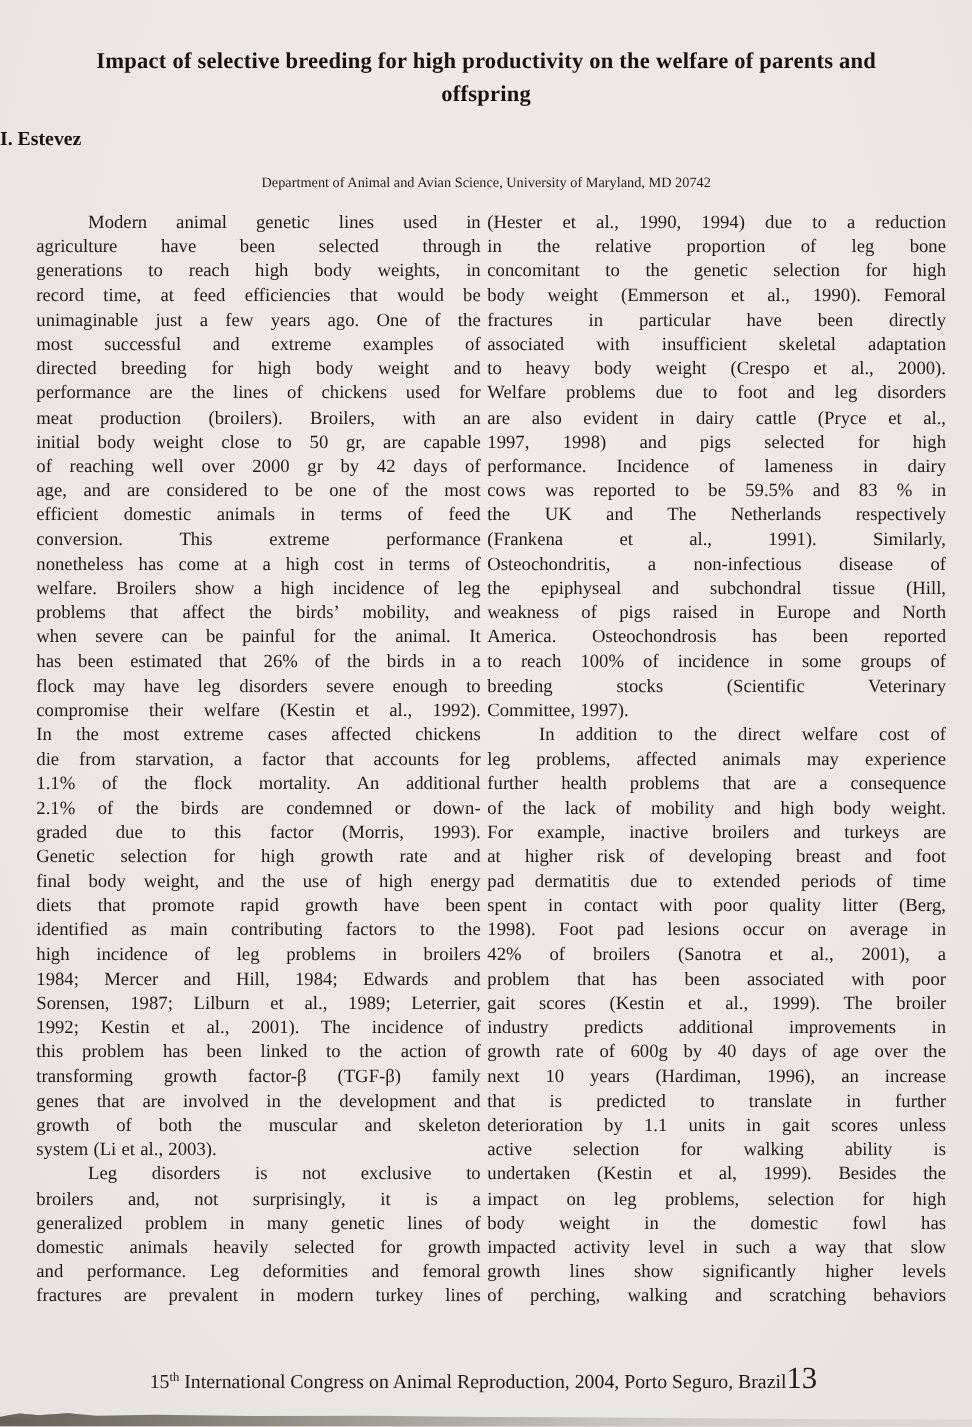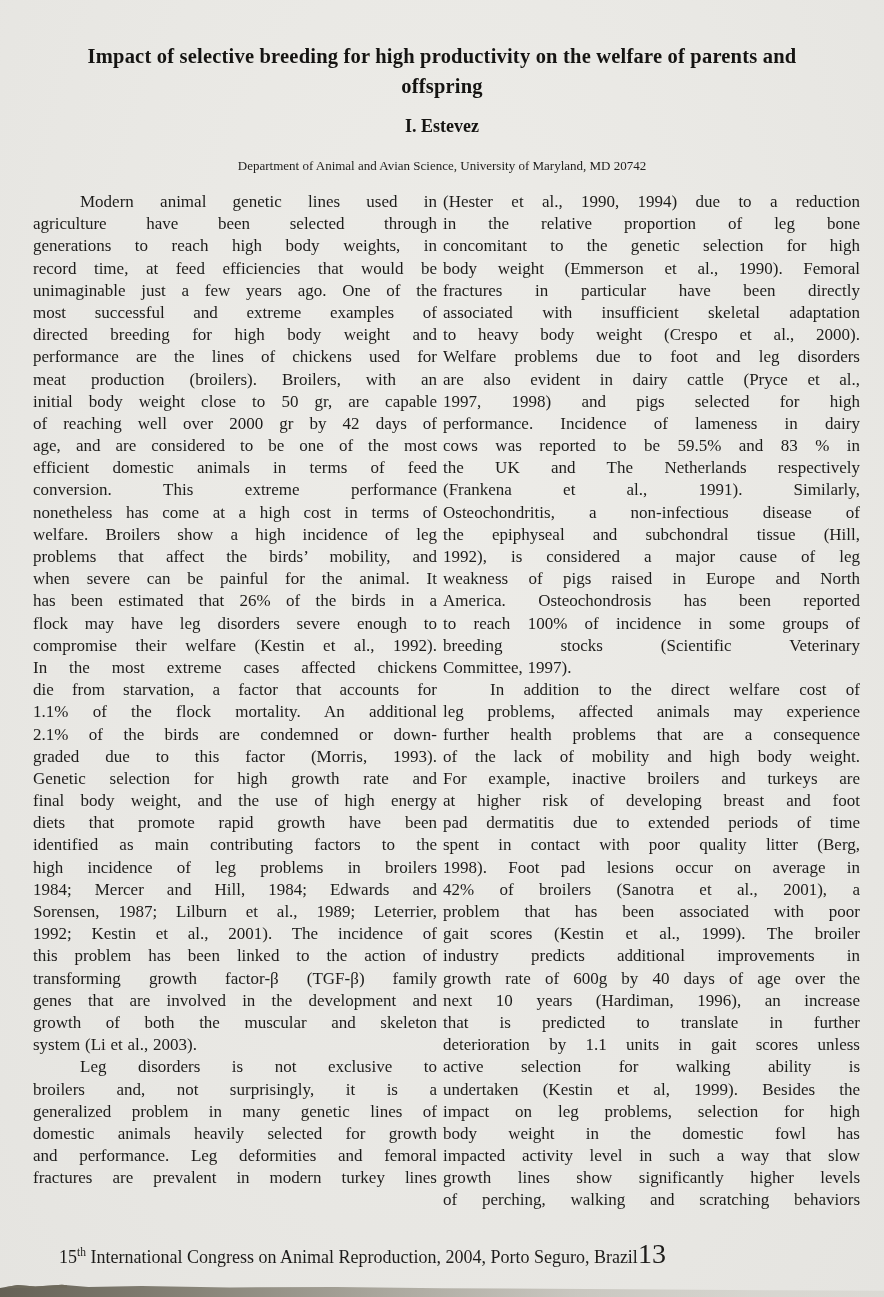--- a/index.html
+++ b/index.html
@@ -16,21 +16,20 @@
   .title-block { padding-top: 41px; }
   .title-line {
     text-align: center;
     font-weight: bold;
     font-size: 20.5px;
     line-height: 30px;
     letter-spacing: 0.2px;
     color: #151412;
   }
   .author {
-    text-align: center;
     font-weight: bold;
     font-size: 18px;
     line-height: 24px;
     margin-top: 13px;
     color: #151412;
   }
   .affiliation {
     text-align: center;
     font-size: 13px;
     line-height: 24px;
@@ -52,21 +51,21 @@
     word-spacing: 0.5px;
   }
   .line.indent { text-indent: 47px; }
   .line.pend { text-align-last: left; }
   .footer {
     position: absolute;
     left: 47px;
     right: 64px;
     top: 1242px;
     display: flex;
-    justify-content: flex-start;
+    justify-content: center;
     align-items: baseline;
     font-size: 18px;
     line-height: 24px;
     margin-left: 12px;
   }
   .footer sup {
     font-size: 11.5px;
     vertical-align: super;
     line-height: 0;
   }
@@ -170,21 +169,20 @@
         <div class="line">to heavy body weight (Crespo et al., 2000).</div>
         <div class="line">Welfare problems due to foot and leg disorders</div>
         <div class="line">are also evident in dairy cattle (Pryce et al.,</div>
         <div class="line">1997, 1998) and pigs selected for high</div>
         <div class="line">performance. Incidence of lameness in dairy</div>
         <div class="line">cows was reported to be 59.5% and 83 % in</div>
         <div class="line">the UK and The Netherlands respectively</div>
         <div class="line">(Frankena et al., 1991). Similarly,</div>
         <div class="line">Osteochondritis, a non-infectious disease of</div>
         <div class="line">the epiphyseal and subchondral tissue (Hill,</div>
-        <div class="line">1992), is considered a major cause of leg</div>
         <div class="line">weakness of pigs raised in Europe and North</div>
         <div class="line">America. Osteochondrosis has been reported</div>
         <div class="line">to reach 100% of incidence in some groups of</div>
         <div class="line">breeding stocks (Scientific Veterinary</div>
         <div class="line pend">Committee, 1997).</div>
         <div class="line indent">In addition to the direct welfare cost of</div>
         <div class="line">leg problems, affected animals may experience</div>
         <div class="line">further health problems that are a consequence</div>
         <div class="line">of the lack of mobility and high body weight.</div>
         <div class="line">For example, inactive broilers and turkeys are</div>

